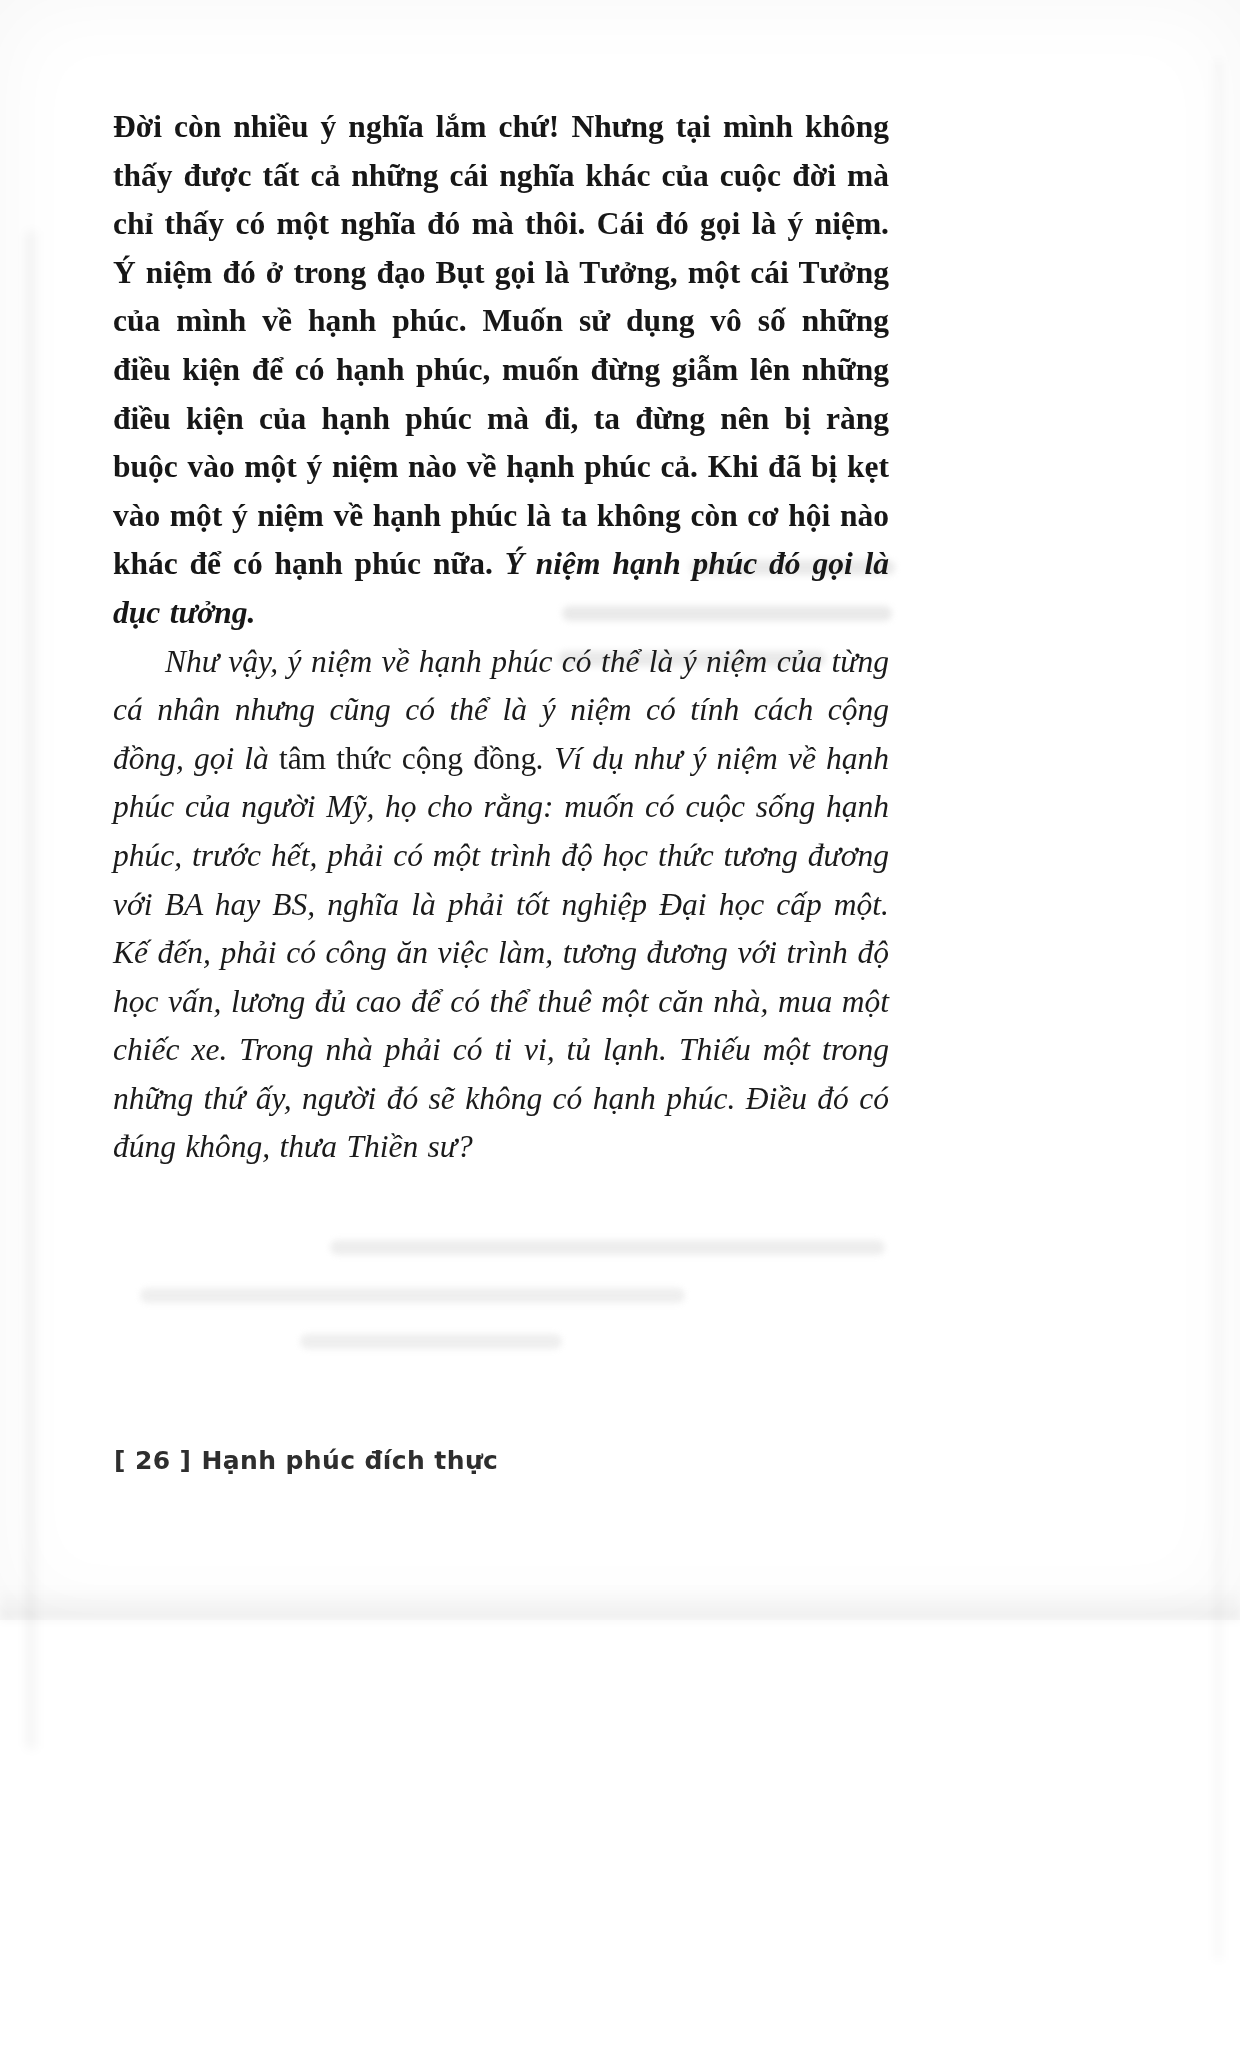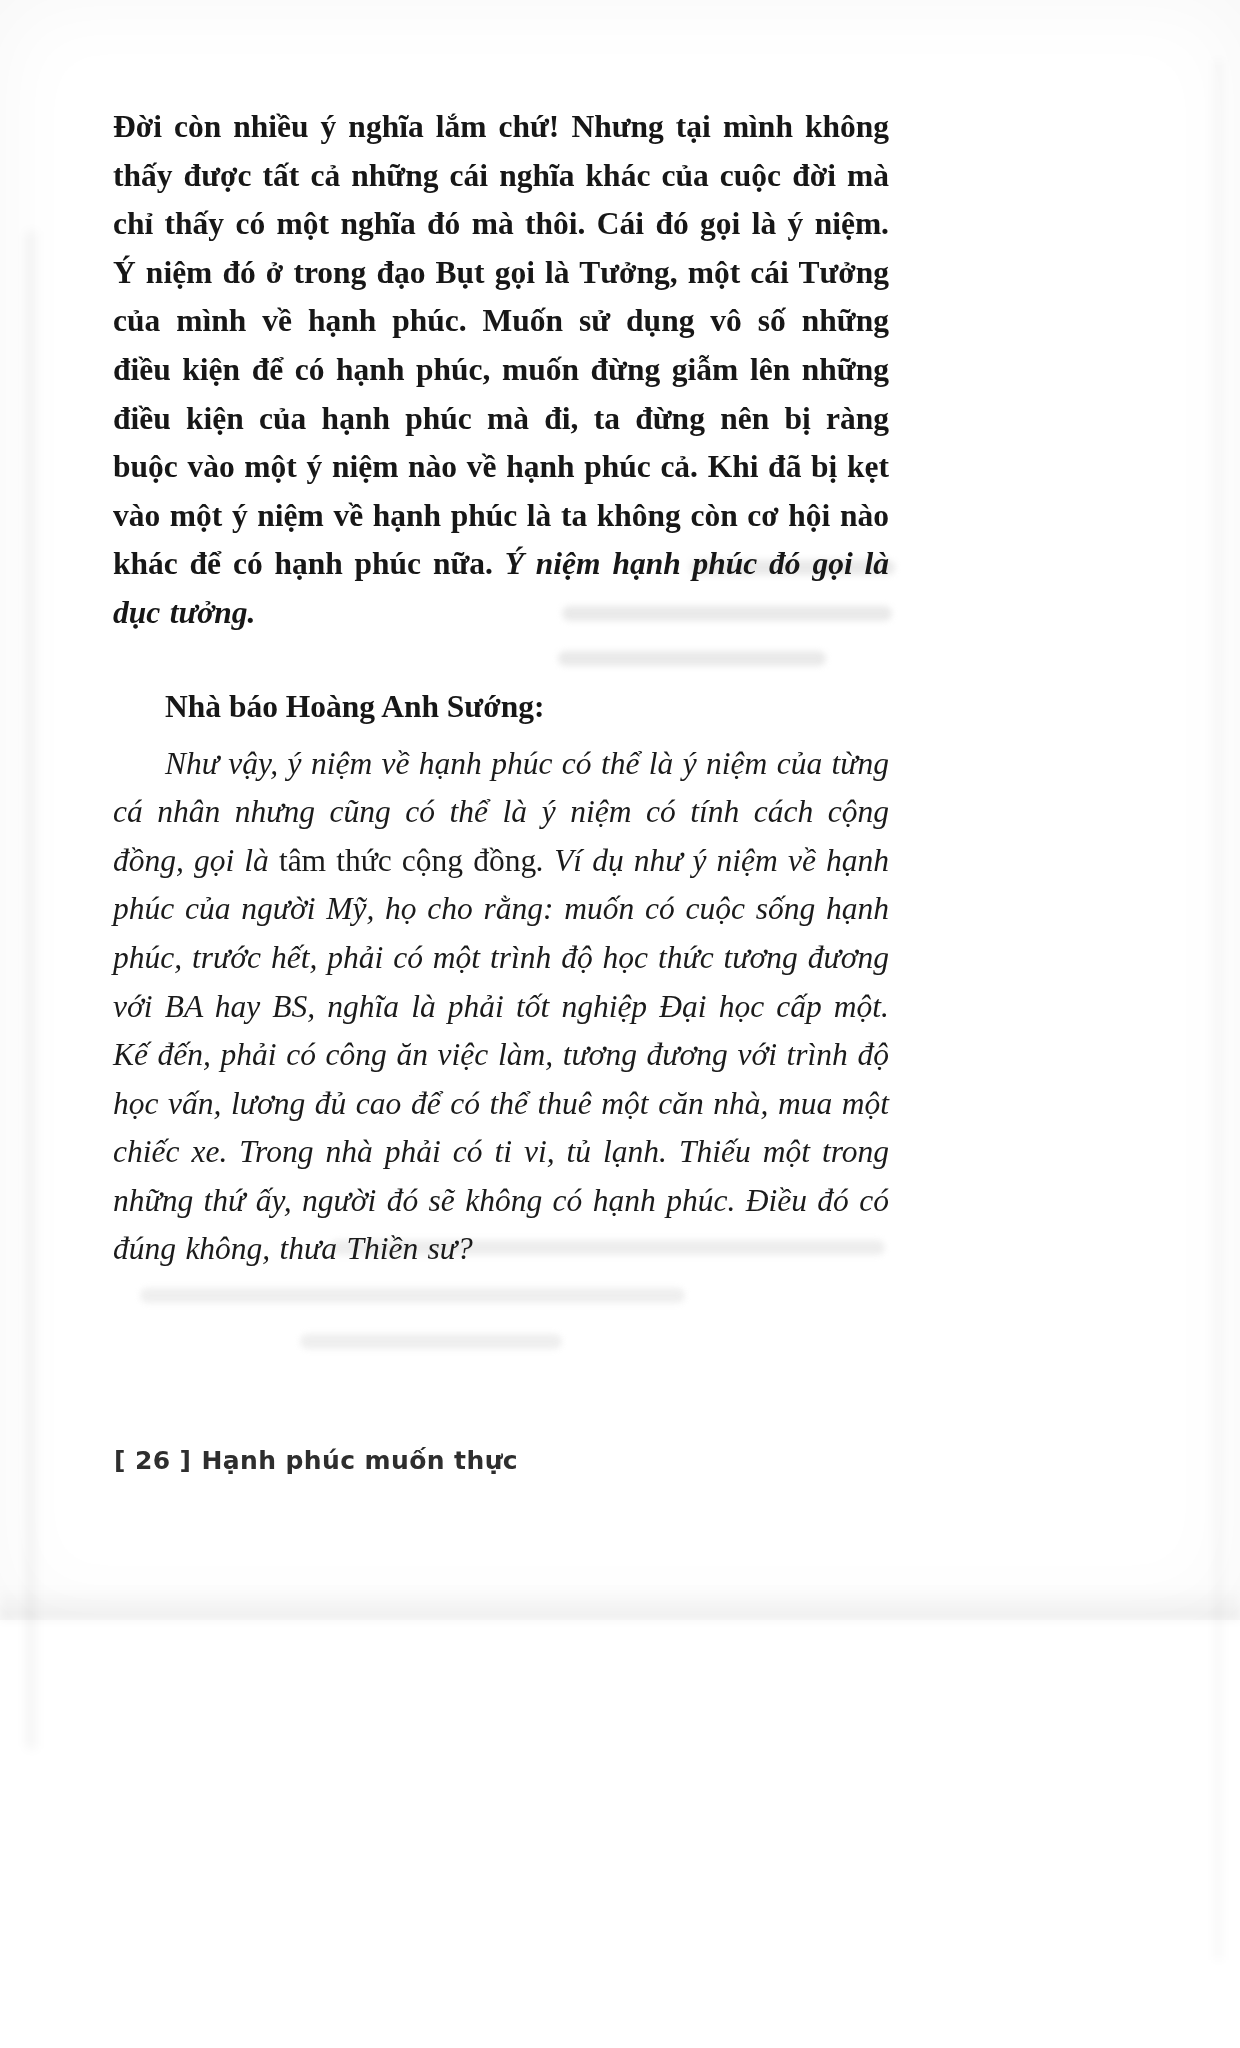--- a/index.html
+++ b/index.html
@@ -143,25 +143,24 @@
   <div class="bleed b2"></div>
   <div class="bleed b3"></div>
   <div class="bleed b4"></div>
   <div class="bleed b5"></div>
   <div class="bleed b6"></div>
 
   <main class="text-block">
 
     <p class="body para-main"><span>Đời còn nhiều ý nghĩa lắm chứ! Nhưng tại mình không thấy được tất cả những cái nghĩa khác của cuộc đời mà chỉ thấy có một nghĩa đó mà thôi. Cái đó gọi là ý niệm. Ý niệm đó ở trong đạo Bụt gọi là Tưởng, một cái Tưởng của mình về hạnh phúc. Muốn sử dụng vô số những điều kiện để có hạnh phúc, muốn đừng giẫm lên những điều kiện của hạnh phúc mà đi, ta đừng nên bị ràng buộc vào một ý niệm nào về hạnh phúc cả. Khi đã bị kẹt vào một ý niệm về hạnh phúc là ta không còn cơ hội nào khác để có hạnh phúc nữa. </span><span class="italic-tail">Ý niệm hạnh phúc đó gọi là dục tưởng.</span></p>
 
-    <h2 class="speaker first">Nhà báo Hoàng Anh Sướng:</h2>
 
     <p class="body question"><span>Như vậy, ý niệm về hạnh phúc có thể là ý niệm của từng cá nhân nhưng cũng có thể là ý niệm có tính cách cộng đồng, gọi là </span><span class="roman-term">tâm thức cộng đồng</span><span>. Ví dụ như ý niệm về hạnh phúc của người Mỹ, họ cho rằng: muốn có cuộc sống hạnh phúc, trước hết, phải có một trình độ học thức tương đương với BA hay BS, nghĩa là phải tốt nghiệp Đại học cấp một. Kế đến, phải có công ăn việc làm, tương đương với trình độ học vấn, lương đủ cao để có thể thuê một căn nhà, mua một chiếc xe. Trong nhà phải có ti vi, tủ lạnh. Thiếu một trong những thứ ấy, người đó sẽ không có hạnh phúc. Điều đó có đúng không, thưa Thiền sư?</span></p>
 
 
 
   </main>
 
   <footer class="footer">
-    <span class="page-num">[ 26 ]</span><span class="book-title">Hạnh phúc muốn thực</span>
+    <span class="page-num">[ 26 ]</span><span class="book-title">Hạnh phúc đích thực</span>
   </footer>
 
 </div>
 
 </body></html>

